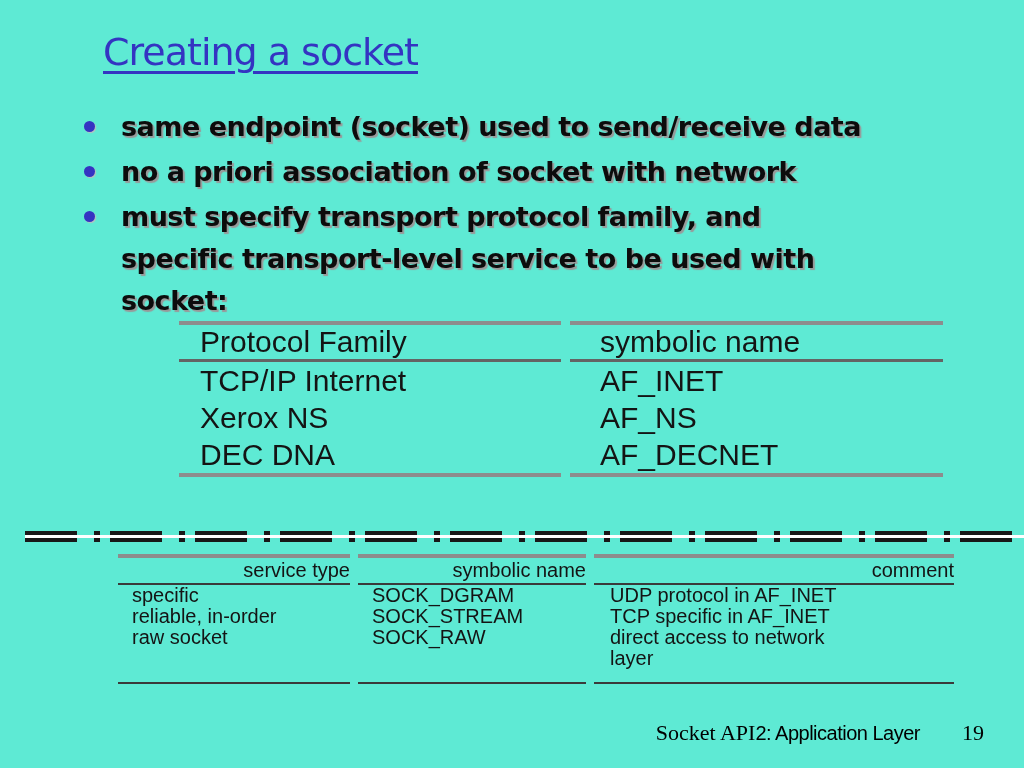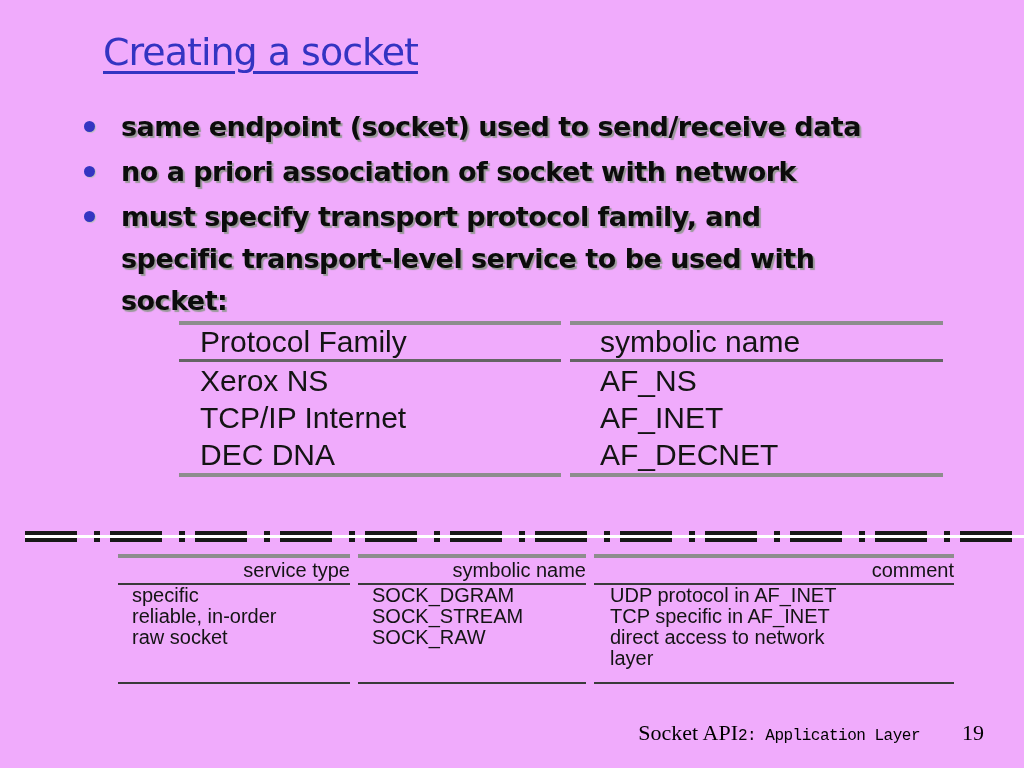--- a/index.html
+++ b/index.html
@@ -2,21 +2,21 @@
 <html style="--title-blue: #3434c2; --bullet-blue: #3434c2; --border-gray: #8d8d8d; --border-dark: #3a3a3a; --divider-dark: #181818;"><head>
 <meta charset="utf-8">
 <style>
   html, body { margin: 0; padding: 0; }
   body {
     width: 1024px; height: 768px;
     background: #ffffff;
     font-family: "Liberation Sans", sans-serif;
     overflow: hidden;
   }
-  .slide { position: relative; width: 1024px; height: 768px; background: #f0abfc; }
+  .slide { position: relative; width: 1024px; height: 768px; background: #5eead4; }
 
   
   .title {
     position: absolute; left: 103px; top: 30px; margin: 0;
     font-family: "DejaVu Sans", sans-serif;
     font-size: 38px; font-weight: 400; letter-spacing: -1px;
     color: var(--title-blue, #3434c2);
     text-decoration: underline;
     text-decoration-thickness: 3px;
     text-underline-offset: 6px;
@@ -97,21 +97,21 @@
     padding-bottom: 13px;
   }
 
   
   .footer {
     position: absolute; top: 720px; left: 0; right: 40px;
     display: flex; justify-content: flex-end; align-items: baseline;
     color: #000;
   }
   .f-serif { font-family: "Liberation Serif", serif; font-size: 22px; }
-  .f-comic { font-family: Liberation Mono, monospace; font-size: 16px; letter-spacing: -0.5px; }
+  .f-comic { font-family: Liberation Sans, sans-serif; font-size: 20px; letter-spacing: -0.5px; }
   .f-page  { margin-left: 42px; }
 </style>
 </head>
 <body>
 
 <div class="slide">
 
   <h1 class="title">Creating a socket</h1>
 
   <div class="bullets">
@@ -133,26 +133,26 @@
 
   <table class="t1">
     <thead>
       <tr>
         <th class="c0">Protocol Family</th>
         <th class="c1">symbolic name</th>
       </tr>
     </thead>
     <tbody>
         <tr>
+          <td class="c0">TCP/IP Internet</td>
+          <td class="c1">AF_INET</td>
+        </tr>
+        <tr>
           <td class="c0">Xerox NS</td>
           <td class="c1">AF_NS</td>
-        </tr>
-        <tr>
-          <td class="c0">TCP/IP Internet</td>
-          <td class="c1">AF_INET</td>
         </tr>
         <tr>
           <td class="c0">DEC DNA</td>
           <td class="c1">AF_DECNET</td>
         </tr>
       </tbody>
   </table>
 
   <div class="divider"></div>
 

